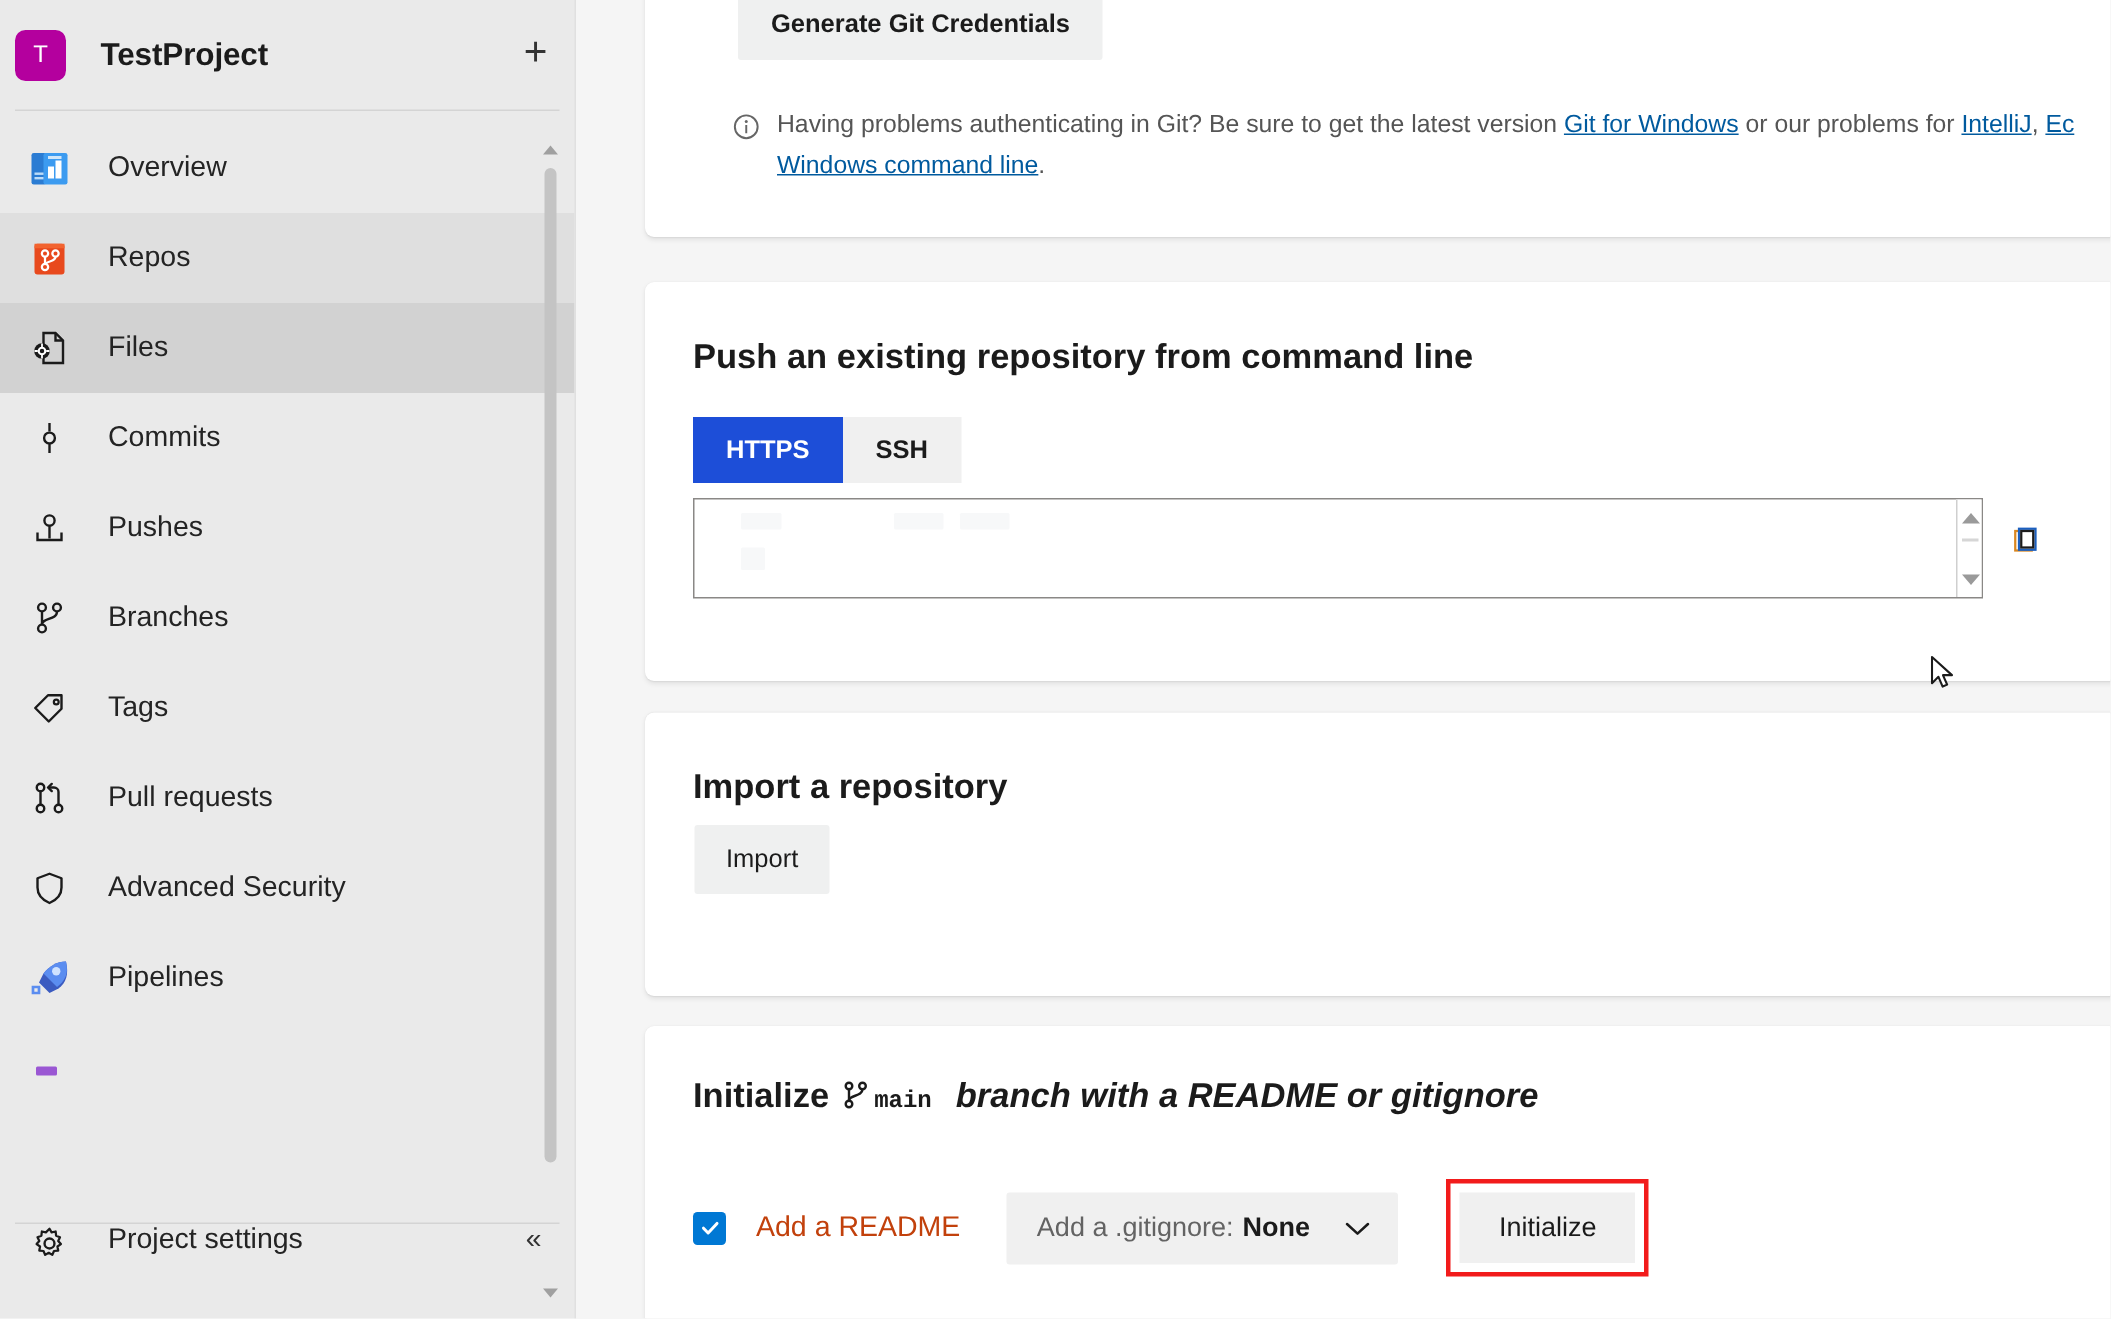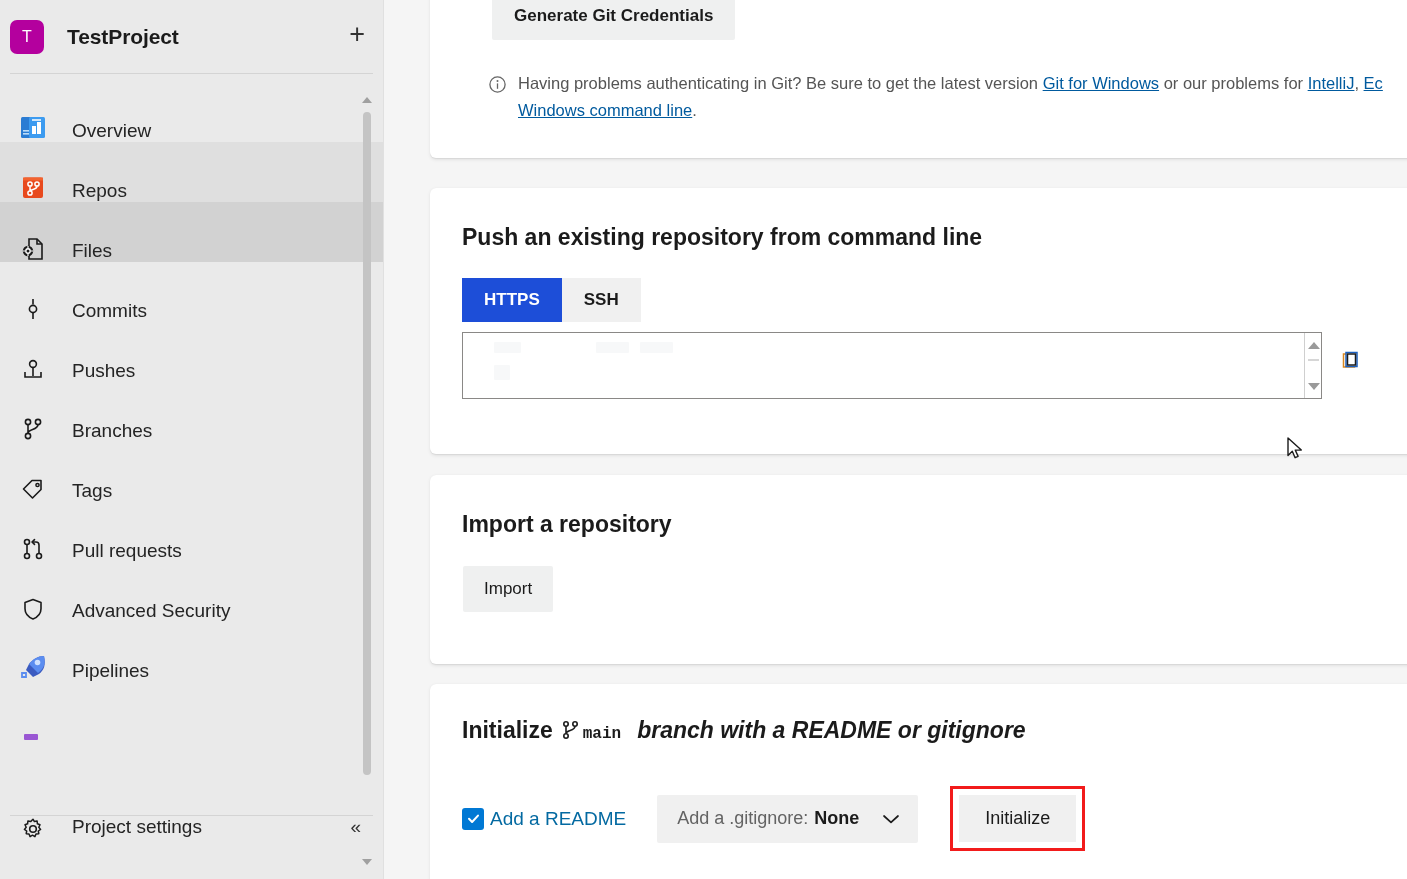--- a/index.html
+++ b/index.html
@@ -57,21 +57,21 @@
   }
 
   .nav-scroll {
     position: relative;
     height: 806px;
     overflow: hidden;
   }
   .nav-list { padding-top: 8px; }
   .nav-item {
     height: 60px;
-    display: flex; align-items: flex-end;
+    display: flex; align-items: center;
     padding-left: 10px;
     cursor: pointer;
     position: relative;
   }
   .nav-item .ico {
     width: 46px; flex: 0 0 46px;
     display: flex; align-items: center; justify-content: center;
   }
   .nav-item .lbl {
     font-size: 19px;
@@ -205,21 +205,21 @@
   .cb-thumb { position: absolute; left: 3px; top: 26px; width: 11px; height: 2px; background: #d6d6d6; }
   .copy-btn {
     margin-left: 14px; margin-top: 12px;
     width: 32px; height: 32px;
     display: flex; align-items: center; justify-content: center;
     cursor: pointer;
   }
 
   
   #card-import { position: absolute; top: 475px; height: 189px; }
-  #card-import .imp-btn { margin-top: 28px; margin-left: 1px; }
+  #card-import .imp-btn { margin-top: 12px; margin-left: 1px; }
 
   
   #card-init { position: absolute; top: 684px; height: 230px; }
   .init-title {
     font-size: 23px; font-weight: bold; color: #1b1b1b;
     padding-top: 32px;
     display: flex; align-items: baseline;
   }
   .init-title .branch-ico { margin: 0 2px 0 8px; position: relative; top: 3px; }
   .mono {
@@ -228,21 +228,21 @@
   }
   .init-row { display: flex; align-items: center; margin-top: 42px; }
   .chk-wrap { display: flex; align-items: center; cursor: pointer; }
   .chk {
     width: 22px; height: 22px;
     background: #0078d4; border-radius: 3px;
     display: flex; align-items: center; justify-content: center;
     flex: 0 0 22px;
   }
   .chk svg { display: block; }
-  .chk-label { font-size: 19px; margin-left: 6px; color: #0369a1; white-space: nowrap; text-align: center; }
+  .chk-label { font-size: 19px; margin-left: 20px; color: #c2410c; white-space: nowrap; text-align: center; }
   .gitignore-dd {
     margin-left: 31px;
     background: #f0f0f0;
     border: none; border-radius: 2px;
     height: 48px;
     display: flex; align-items: center;
     padding: 0 18px 0 20px;
     cursor: pointer;
     font-family: "Liberation Sans", sans-serif;
   }

